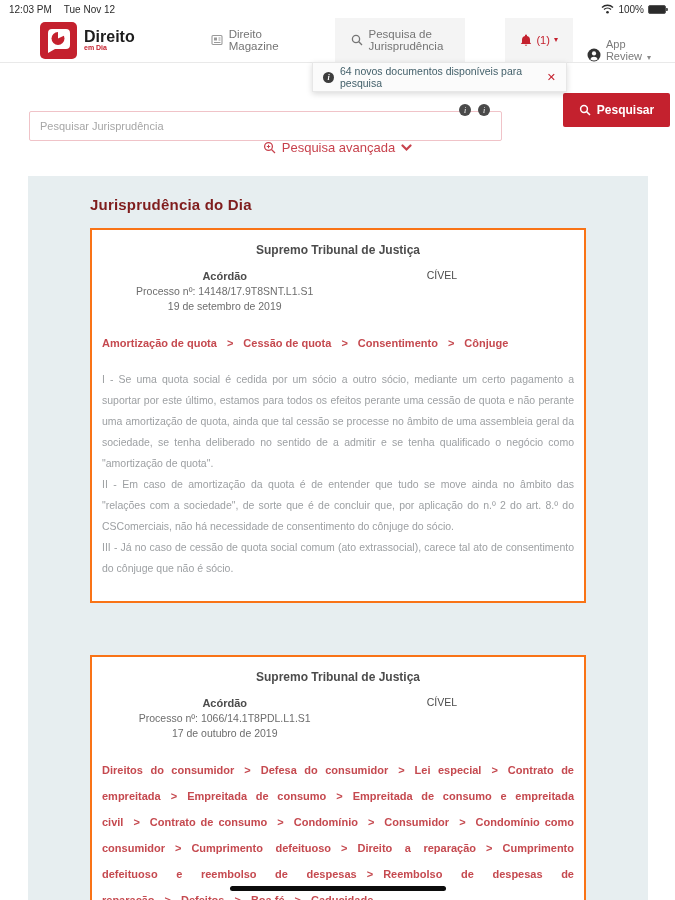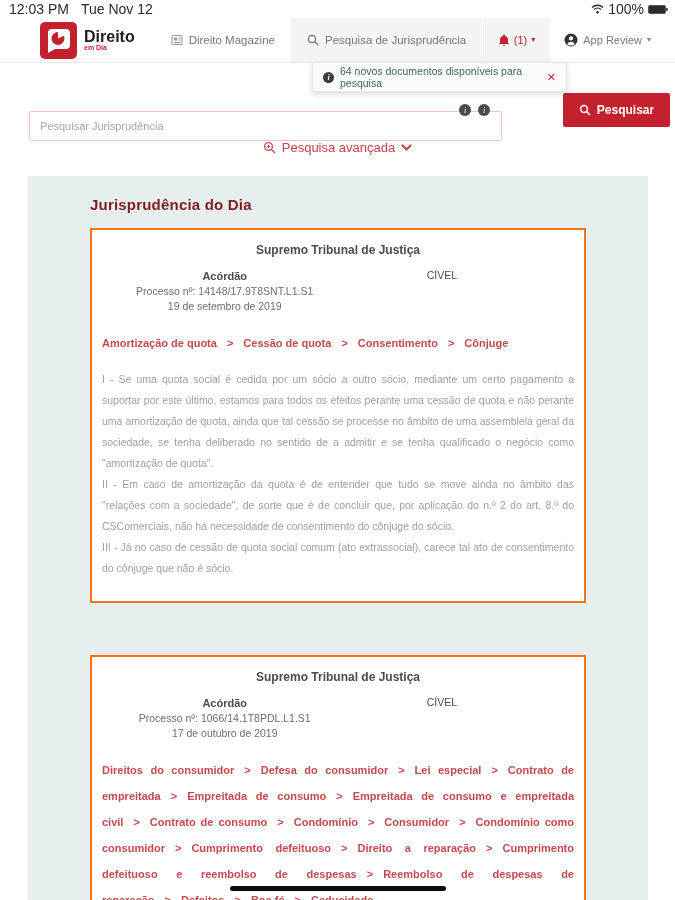--- a/index.html
+++ b/index.html
@@ -5,43 +5,43 @@
   * { margin:0; padding:0; box-sizing:border-box; }
   html,body { width:675px; height:900px; }
   body {
     font-family:"Liberation Sans","DejaVu Sans",sans-serif;
     background:#fff; position:relative; overflow:hidden; color:#333;
   }
 
   
   .status-bar { position:absolute; top:0; left:0; right:0; height:18px;
     display:flex; justify-content:space-between; align-items:center;
-    padding:0 9px; font-size:14px; color:#2b2b2b; }
+    padding:0 9px; font-size:10px; color:#2b2b2b; }
   .status-left { display:flex; gap:12px; }
   .status-right { display:flex; align-items:center; gap:4px; }
   .battery { width:18px; height:9px; border:1px solid #555; border-radius:2px;
     position:relative; background:#2b2b2b; }
   .battery:after { content:""; position:absolute; right:-3px; top:2px; width:2px; height:3px;
     background:#555; border-radius:0 1px 1px 0; }
 
   
   .header { position:absolute; top:18px; left:0; right:0; height:45px; background:#fff;
-    border-bottom:1px solid #e9e9e9; display:flex; align-items:stretch; }
+    border-bottom:1px solid #e9e9e9; display:flex; align-items:stretch;gap:40px; }
   .logo-wrap { display:flex; align-items:center; gap:7px; margin-left:40px; margin-right:20px; }
   .logo-badge { width:37px; height:37px; background:#c4212e; border-radius:5px;
     display:flex; align-items:center; justify-content:center; }
   .logo-text-main { font-size:16px; font-weight:bold; color:#1d1d1d; line-height:15px; }
   .logo-text-sub { font-size:7px; color:#c4212e; font-weight:bold; }
   .nav-item { display:flex; align-items:center; gap:6px; padding:0 16px;
     font-size:11.5px; color:#757575; cursor:pointer; }
   .nav-item.active { background:#f4f4f4; }
   .header-right { margin-left:auto; display:flex; align-items:stretch; margin-right:10px; }
   .bell-box { background:#f4f4f4; display:flex; align-items:center; gap:4px;
     padding:0 15px; color:#c4212e; font-size:11px; cursor:pointer; }
-  .account { display:flex; align-items:center; gap:5px; padding:0 14px;
+  .account { display:flex; align-items:flex-end; gap:5px; padding:0 14px;
     color:#7a7a7a; font-size:11px; cursor:pointer; }
   .caret { font-size:8px; line-height:1; }
   .caret.red { color:#c4212e; }
   .caret.gray { color:#8a8a8a; }
 
   
   .toast { position:absolute; top:62px; left:312px; width:255px; height:30px;
     background:#fbfbfb; border:1px solid #e7e7e7; box-shadow:0 2px 6px rgba(0,0,0,.15);
     display:flex; align-items:center; padding:0 10px; gap:6px; font-size:10.5px;
     color:#44616b; z-index:6; }

